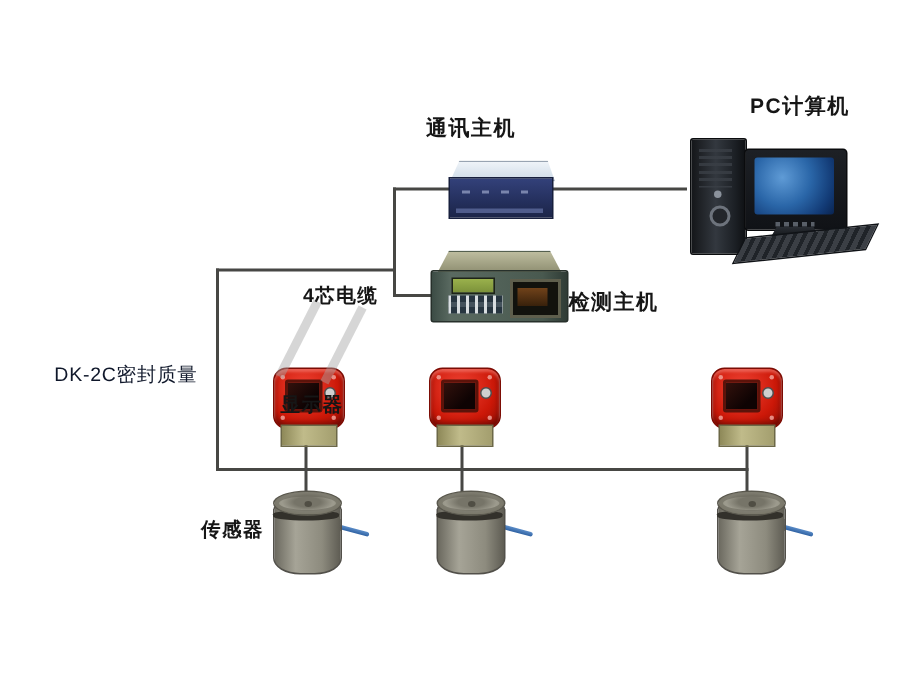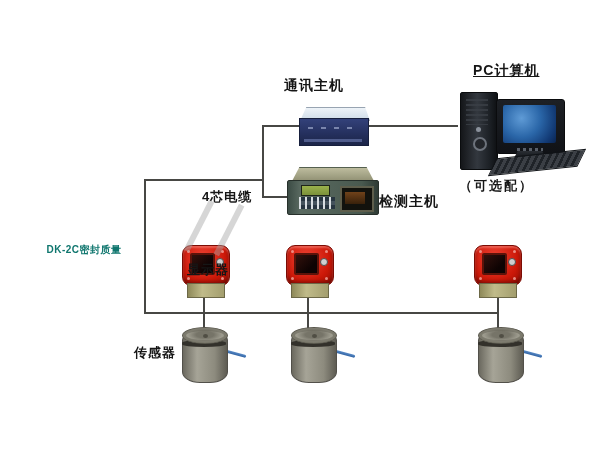--- a/index.html
+++ b/index.html
@@ -7,21 +7,21 @@
     position:relative;width:600px;height:451px;background:#ffffff;overflow:hidden;
     font-family:"Liberation Sans","DejaVu Sans",sans-serif;
   }
   
   .line{position:absolute;background:#474744;z-index:1;}
   
   .lbl{position:absolute;color:#161616;font-weight:bold;white-space:nowrap;z-index:6;}
   .lbl14{font-size:14px;letter-spacing:1px;}
   .lbl13{font-size:13px;letter-spacing:1px;}
   .title-block{position:absolute;left:2px;top:241px;width:164px;text-align:center;z-index:6;}
-  .title-block div{font-size:10px;font-weight:bold;color:#0f766e;letter-spacing:0.5px;line-height:18px;}
+  .title-block div{font-size:13px;font-weight:normal;color:#0f172a;letter-spacing:0.5px;line-height:18px;}
   
   .wm{position:absolute;z-index:5;pointer-events:none;font-weight:bold;
       color:rgba(246,246,246,0.55);-webkit-text-stroke:1.5px rgba(158,158,158,0.6);
       text-shadow:0 0 1px rgba(160,160,160,0.5);}
   .wm-brand{left:243px;top:188px;font-size:42px;letter-spacing:2px;}
   .wm-phone{left:208px;top:222px;font-size:34px;letter-spacing:1px;}
   .wm-slash{position:absolute;width:6px;height:56px;background:rgba(165,165,165,0.45);
       transform:rotate(27deg);z-index:5;pointer-events:none;}
   
   .comm-host{position:absolute;left:299px;top:107px;width:70px;height:38px;z-index:3;}
@@ -113,35 +113,34 @@
 
   <div class="lbl lbl14" style="left:284px;top:77px;">通讯主机</div>
   <div class="comm-host">
     <div class="ch-top"></div>
     <div class="ch-front">
       <div class="ch-marks"></div>
       <div class="ch-strip"></div>
     </div>
   </div>
 
-  <div class="lbl lbl14" style="left:473px;top:62px;text-decoration:underline;">PC计算机</div>
+  <div class="lbl lbl14" style="left:500px;top:62px;">PC计算机</div>
   <div class="pc">
     <div class="pc-tower">
       <div class="pc-vents"></div>
       <div class="pc-power"></div>
       <div class="pc-logo"></div>
     </div>
     <div class="pc-monitor">
       <div class="pc-screen"></div>
       <div class="pc-mbtns"></div>
     </div>
     <div class="pc-stand"></div>
     <div class="pc-keyboard"></div>
   </div>
-  <div class="lbl lbl13" style="left:459px;top:177px;letter-spacing:2px;">（可选配）</div>
 
   <div class="lbl lbl13" style="left:202px;top:188px;">4芯电缆</div>
   <div class="lbl lbl14" style="left:379px;top:193px;">检测主机</div>
   <div class="detect-host">
     <div class="dh-top"></div>
     <div class="dh-body">
       <div class="dh-lcd"></div>
       <div class="dh-btns"></div>
       <div class="dh-win">
         <div class="dh-amber"></div>

